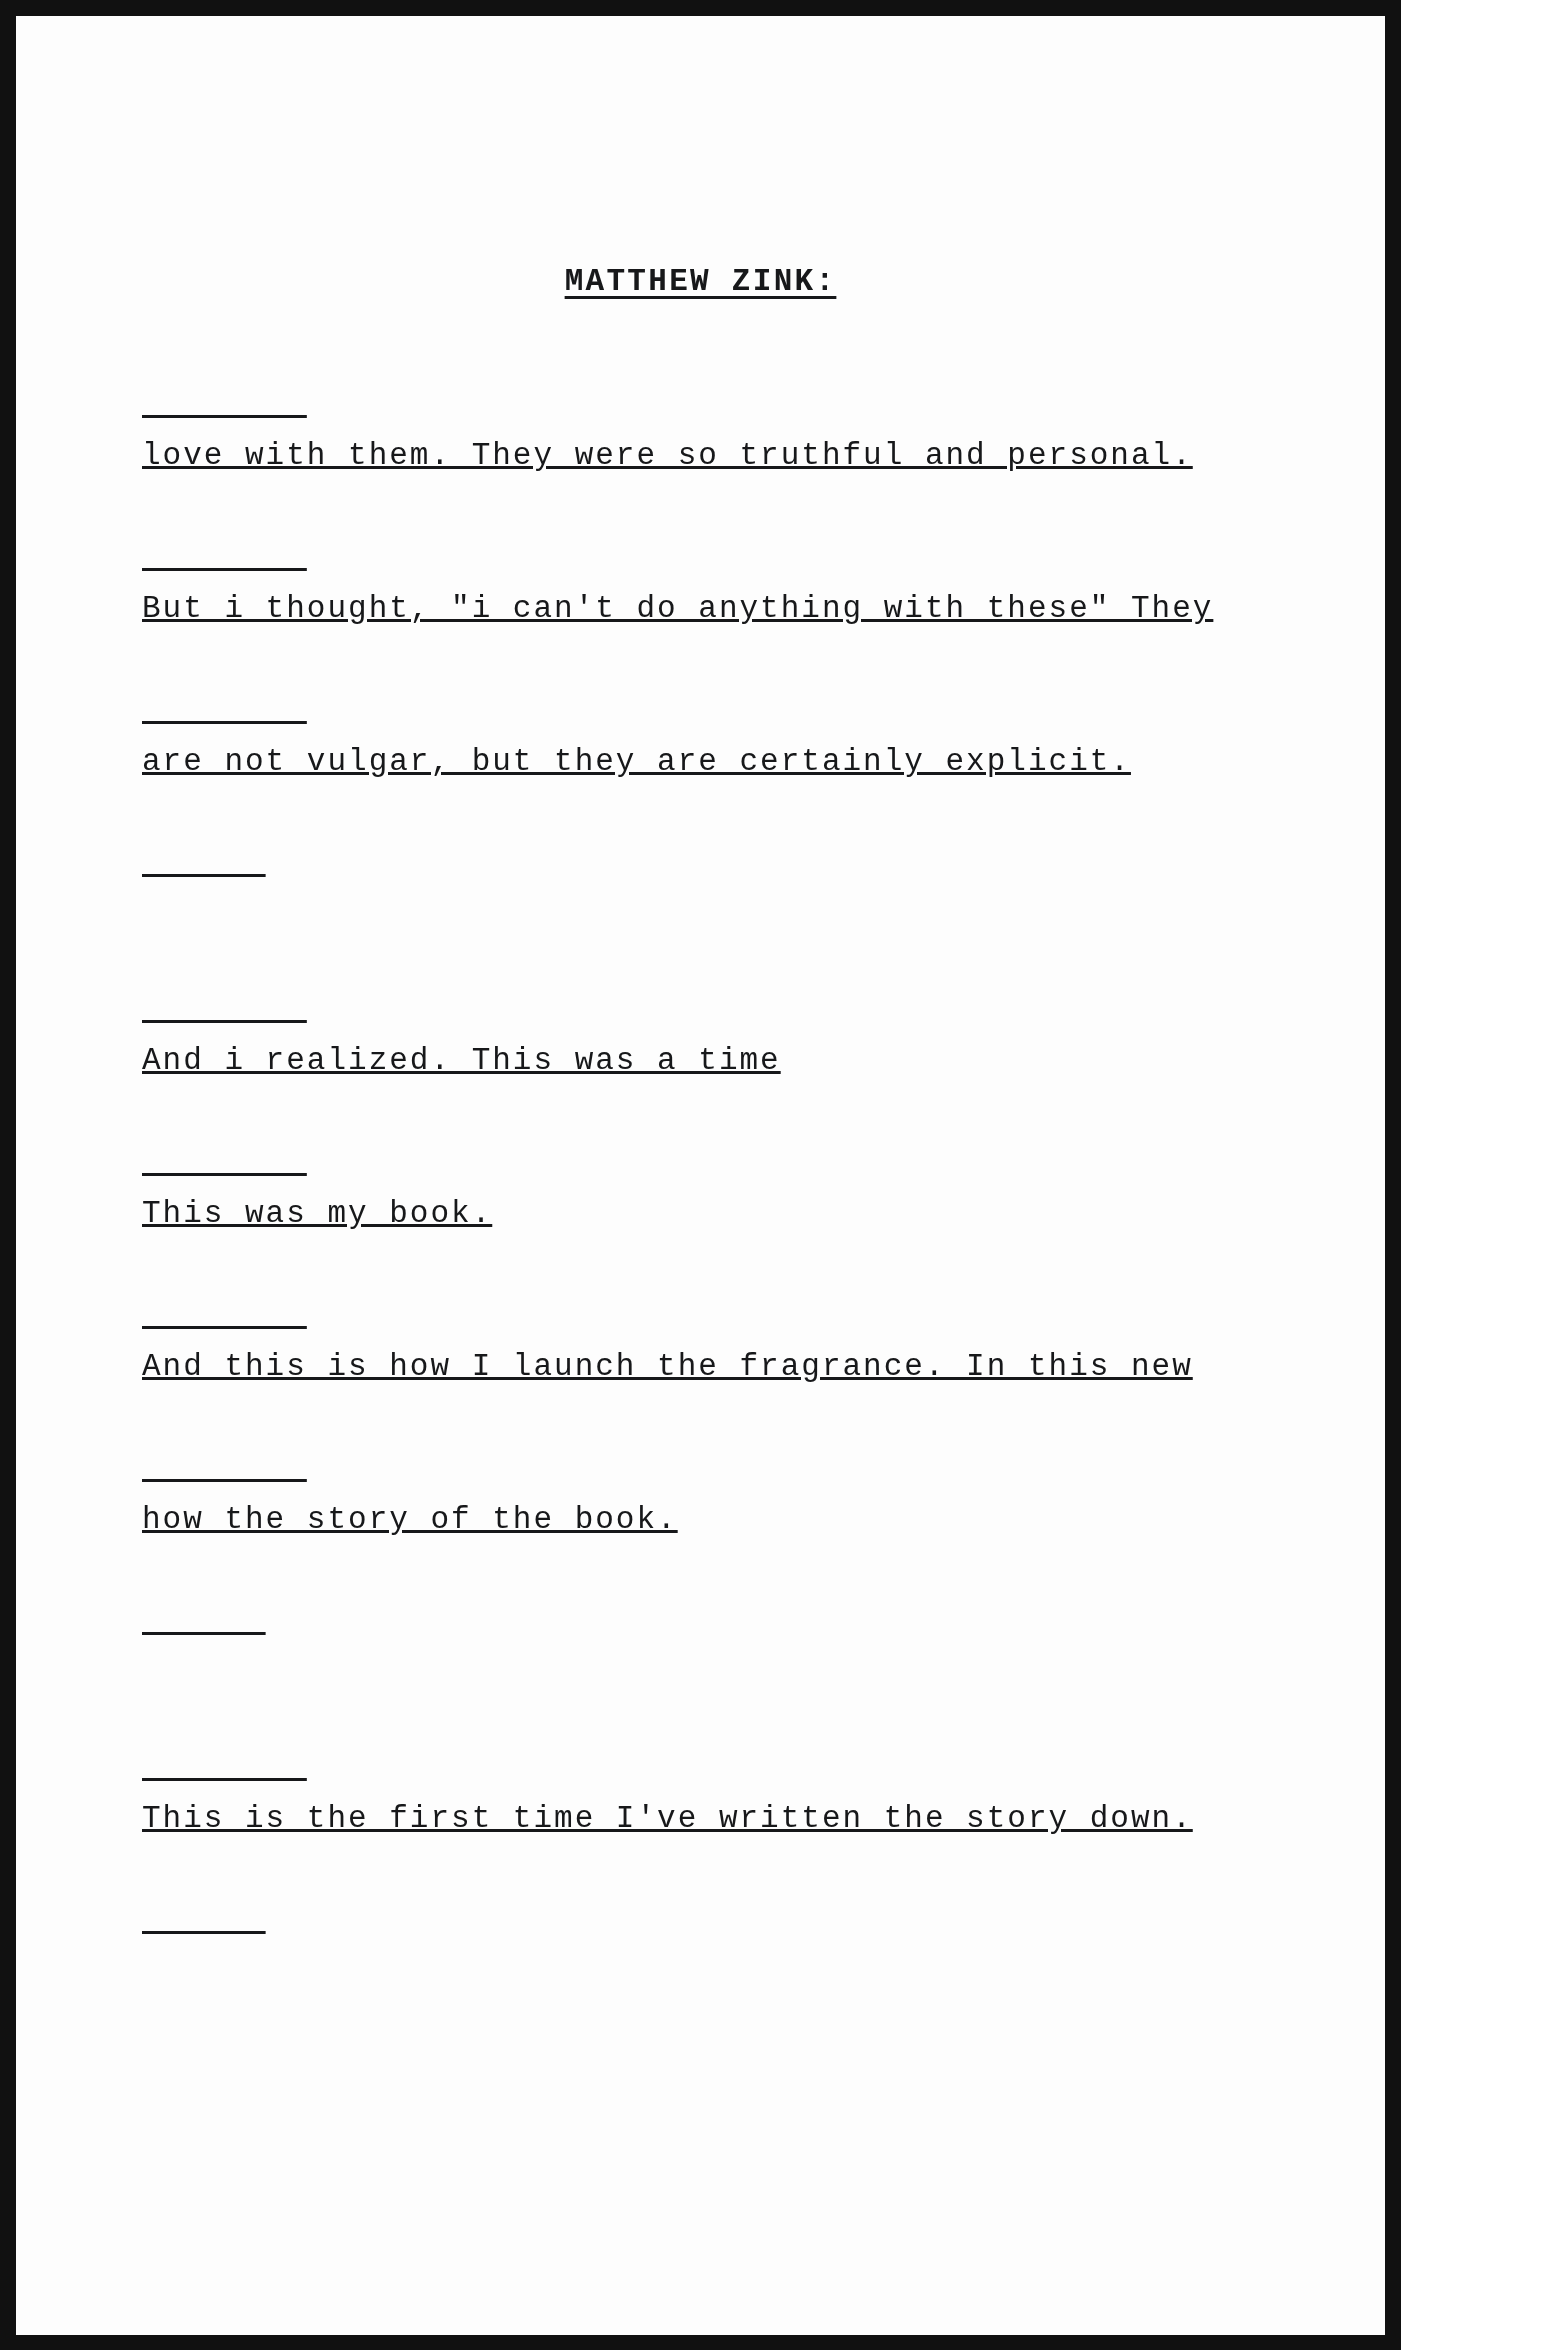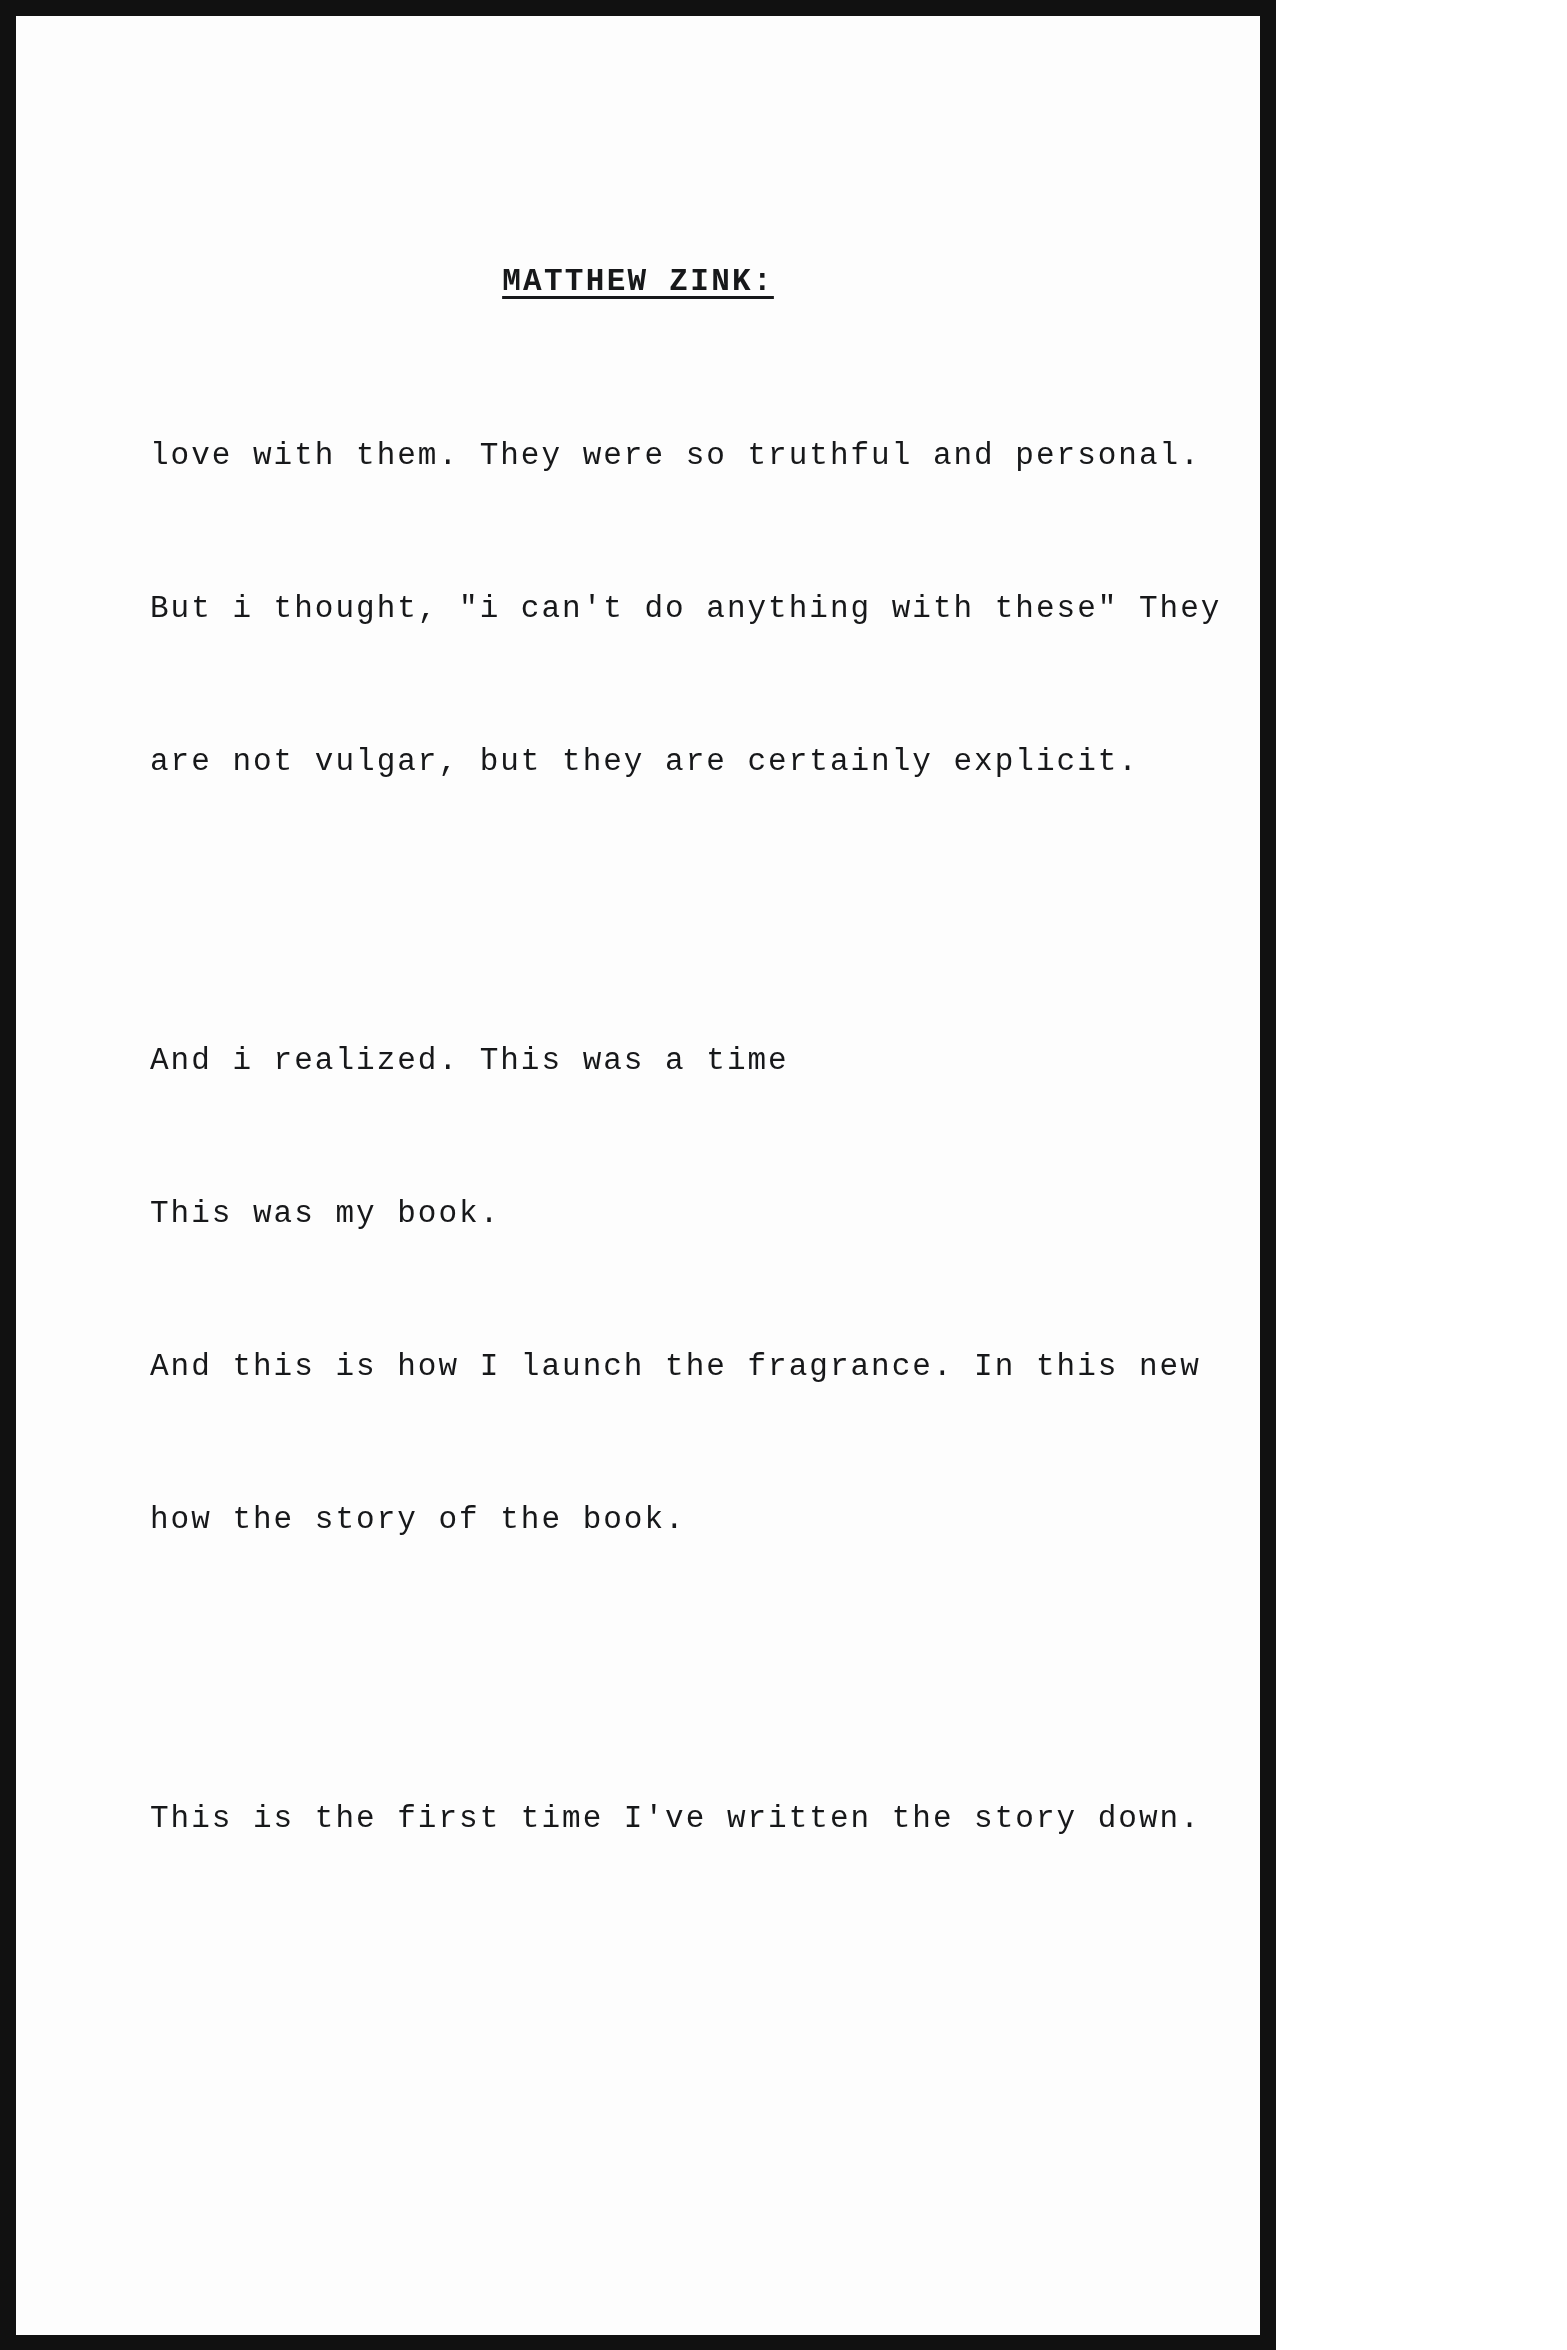--- a/index.html
+++ b/index.html
@@ -8,21 +8,21 @@
     background: #ffffff;
   }
   body {
     width: 1568px;
     height: 2351px;
     font-family: "Liberation Mono", "DejaVu Sans Mono", monospace;
   }
   .page {
     position: relative;
     box-sizing: border-box;
-    width: 1276px;
+    width: 1401px;
     height: 2351px;
     background: #701a75;
     border: 16.5px solid #111111;
     padding: 8px;
     overflow: hidden;
   }
   .sheet {
     position: absolute;
     left: 0;
     top: 0;
@@ -55,21 +55,22 @@
     left: 118px;
     top: 312px;
     width: 1332px;
   }
   .para {
     font-size: 31px;
     line-height: 51px;
     letter-spacing: 2px;
     color: #17181a;
     white-space: pre;
-    margin: 0 0 44px 16px;
+    margin: 0 0 44px 8px;
+    text-decoration: underline;
   }
   .para:last-child {
     margin-bottom: 0;
   }
   .line {
     display: block;
     white-space: pre;
   }
 </style>
 </head>

